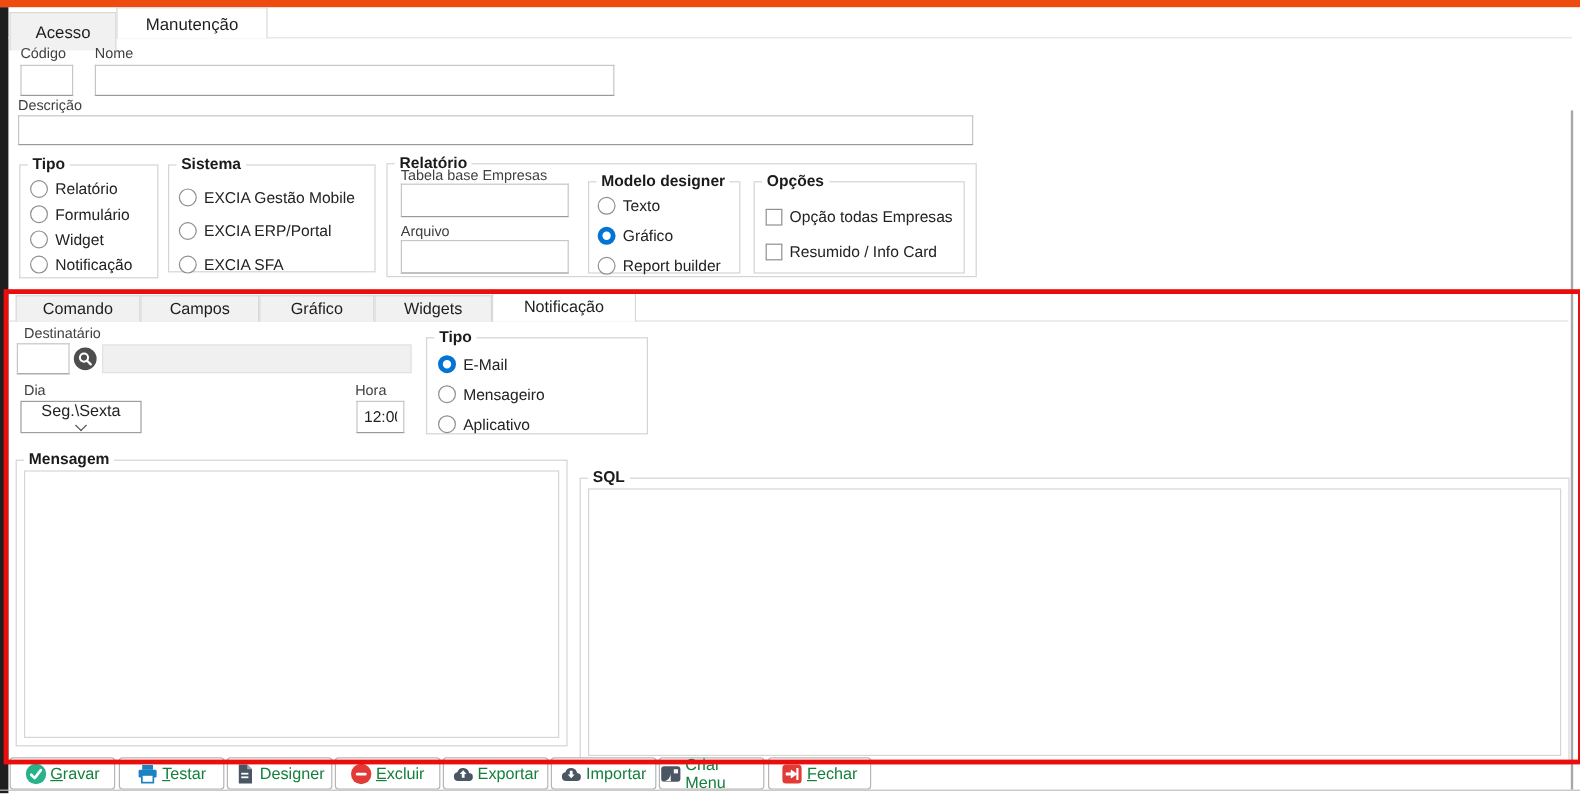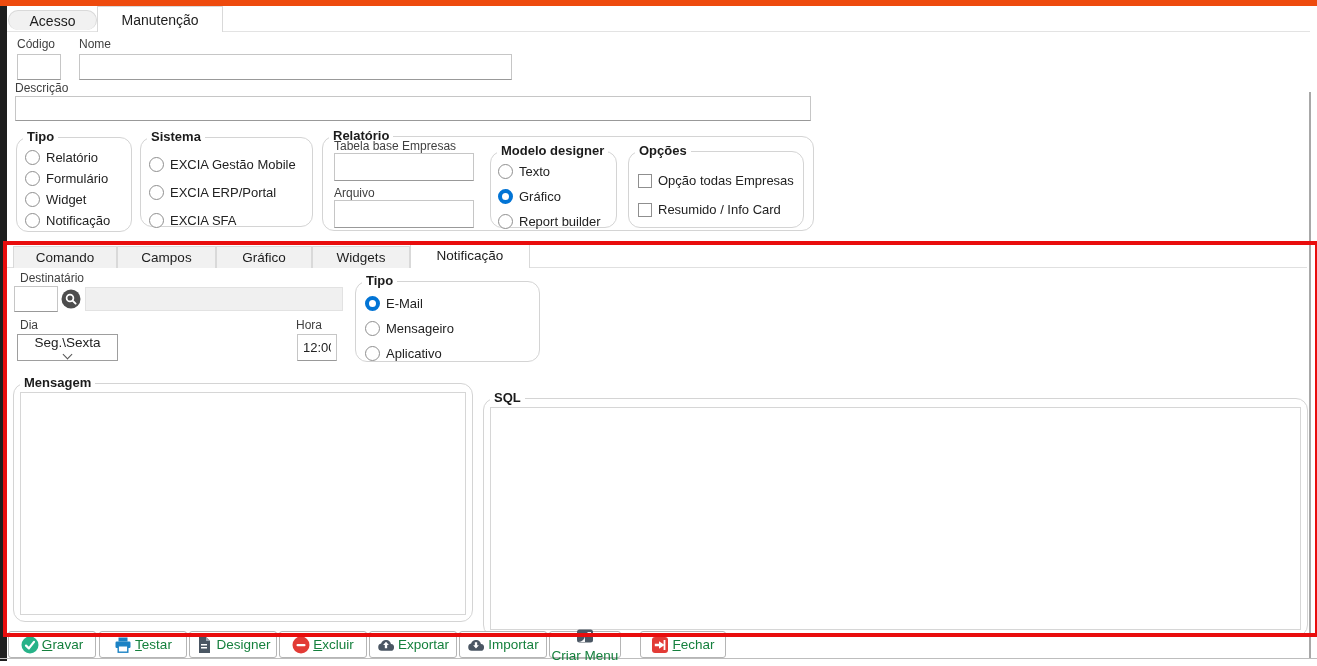--- a/index.html
+++ b/index.html
@@ -16,40 +16,40 @@
   .win-left{left:0;top:6px;width:7px;height:655px;background:#1e1e1e;}
   .win-right{left:1309px;top:92px;width:2px;height:566px;background:#a8a8a8;}
   .win-bottom{left:0;top:658px;width:1317px;height:1px;background:#bdbdbd;}
 
   
   .tab{display:flex;align-items:center;justify-content:center;
        background:#f1f1f1;border:1px solid #d9d9d9;border-bottom:none;
        font-size:14px;color:#1d1d1d;box-sizing:border-box;cursor:default;}
   .tab.active{background:#ffffff;z-index:3;}
   .main-tabline{left:7px;top:31px;width:1303px;height:1px;background:#e3e3e3;}
-  .main-tabs .tab:nth-of-type(1){left:8px;top:10px;width:89px;height:20px;border-radius:10px;}
+  .main-tabs .tab:nth-of-type(1){left:8px;top:10px;width:89px;height:32px;}
   .main-tabs .tab:nth-of-type(2){left:97px;top:6px;width:126px;height:26px;}
 
   .inner-tabline{left:7px;top:267px;width:1300px;height:1px;background:#e0e0e0;z-index:1;}
   .inner-tabs .tab{font-size:13.5px;z-index:2;}
   .inner-tabs .tab:nth-of-type(1){left:13px;top:246px;width:104px;height:22px;}
   .inner-tabs .tab:nth-of-type(2){left:117px;top:246px;width:99px;height:22px;}
   .inner-tabs .tab:nth-of-type(3){left:216px;top:246px;width:96px;height:22px;}
   .inner-tabs .tab:nth-of-type(4){left:312px;top:246px;width:98px;height:22px;}
   .inner-tabs .tab:nth-of-type(5){left:410px;top:242px;width:120px;height:26px;}
 
   
   .lbl{position:absolute;font-size:12px;color:#3f3f3f;white-space:nowrap;}
   .input{position:absolute;box-sizing:border-box;background:#fff;
          border:1px solid #c6c6c6;border-bottom-color:#999;
          font:13px "Liberation Sans", sans-serif;color:#222;padding:0 5px;outline:none;}
   .input.center{text-align:center;}
   .display-field{position:absolute;box-sizing:border-box;background:#f0f0f0;border:1px solid #e2e2e2;}
 
-  .groupbox{position:absolute;border:1px solid #d4d4d4;border-radius:12px;background:#fff;}
+  .groupbox{position:absolute;border:1px solid #d4d4d4;border-radius:0;background:#fff;}
   .gb-title{position:absolute;top:-9px;left:6px;background:#fff;padding:0 4px;
             font-size:13px;font-weight:bold;color:#1b1b1b;white-space:nowrap;}
 
   .opt-col{position:absolute;display:flex;flex-direction:column;}
   .opt{display:flex;align-items:center;gap:6px;font-size:13px;color:#222;white-space:nowrap;}
   .radio{box-sizing:border-box;width:15px;height:15px;border:1px solid #8f8f8f;border-radius:50%;background:#fff;flex:0 0 auto;}
   .opt.selected .radio{border:4.5px solid #0274d5;}
   .checkbox{box-sizing:border-box;width:14px;height:14px;border:1px solid #8f8f8f;background:#fff;flex:0 0 auto;}
 
   .gap21 .opt{height:21px;}
@@ -78,21 +78,21 @@
        background:#fff;border:1px solid #b5b5b5;border-radius:3px;
        font-size:13.5px;color:#15803d;box-sizing:border-box;cursor:default;}
   .btn .ic{width:18px;height:18px;display:inline-flex;align-items:center;justify-content:center;flex:0 0 auto;}
   .btn .ic svg{width:18px;height:18px;display:block;}
   .btnbar .btn:nth-of-type(1){left:8px;width:88px;}
   .btnbar .btn:nth-of-type(2){left:99px;width:88px;}
   .btnbar .btn:nth-of-type(3){left:189px;width:88px;}
   .btnbar .btn:nth-of-type(4){left:279px;width:88px;}
   .btnbar .btn:nth-of-type(5){left:369px;width:88px;}
   .btnbar .btn:nth-of-type(6){left:459px;width:88px;}
-  .btnbar .btn:nth-of-type(7){left:549px;width:72px;flex-direction:column;}
+  .btnbar .btn:nth-of-type(7){left:549px;width:88px;}
   .btnbar .btn:nth-of-type(8){left:640px;width:86px;}
 
   .search-btn{position:absolute;width:20px;height:20px;border:none;background:transparent;padding:0;}
   .search-btn svg{width:20px;height:20px;display:block;}
 </style>
 </head>
 <body>
 
 <div class="abs accent-strip"></div>
 <div class="abs win-left"></div>

